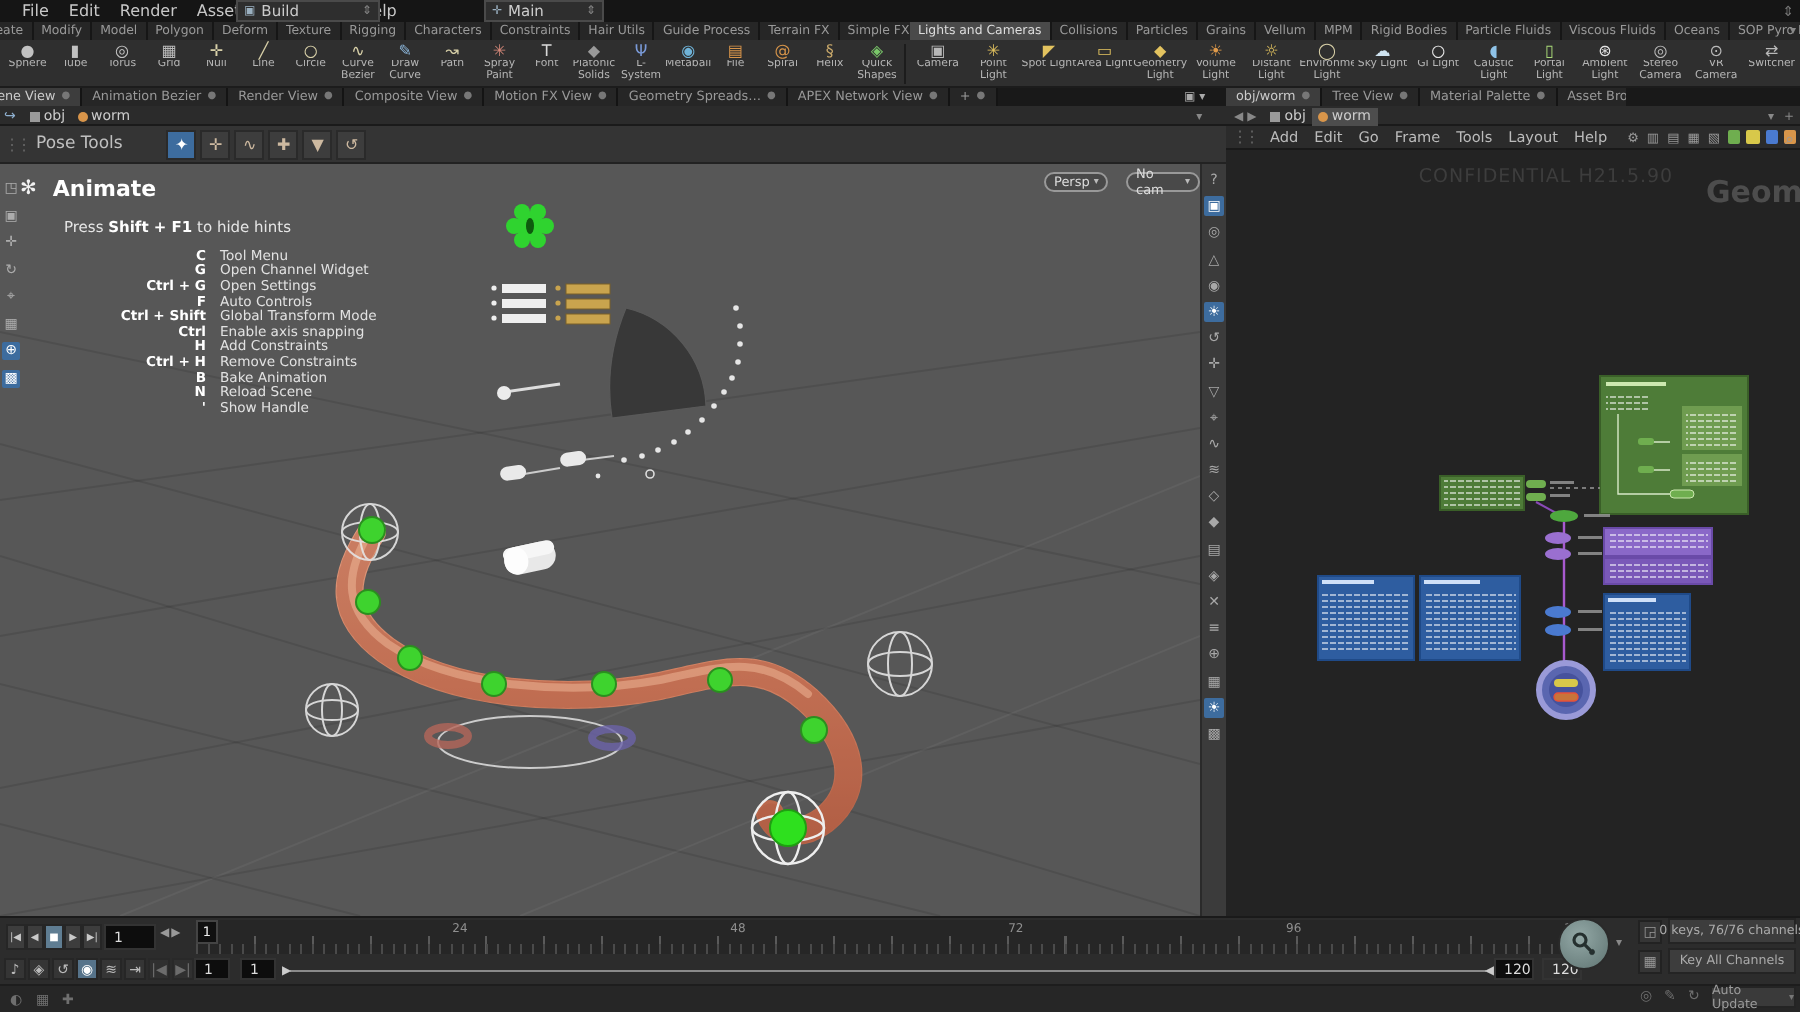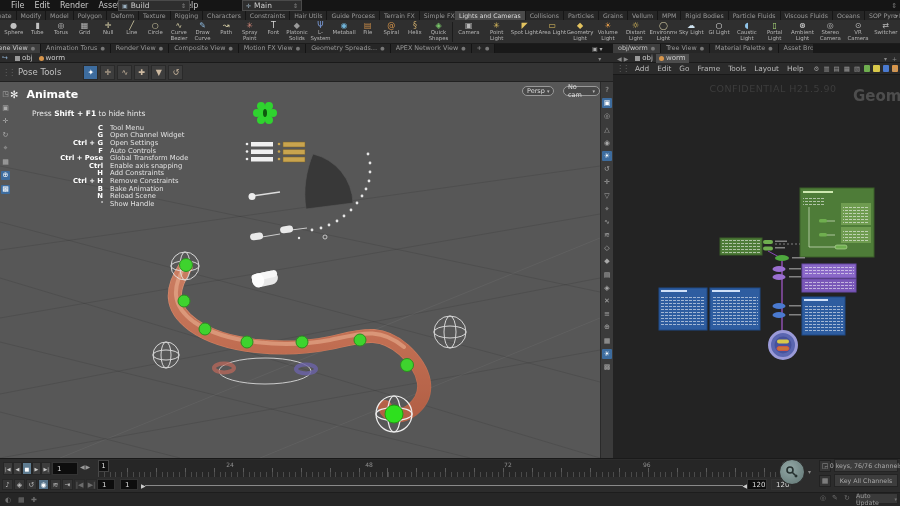--- a/index.html
+++ b/index.html
@@ -376,21 +376,21 @@
   </div>
 
   <div id="panetabs">
     <div class="ptabs" id="ptabs-left">
 
     <span class="ptab active clip">
           <span>Scene View</span>
           <span class="dot">●</span>
         </span>
         <span class="ptab">
-          <span>Animation Torus</span>
+          <span>Animation Bezier</span>
           <span class="dot">●</span>
         </span>
         <span class="ptab">
           <span>Render View</span>
           <span class="dot">●</span>
         </span>
         <span class="ptab">
           <span>Composite View</span>
           <span class="dot">●</span>
         </span>
@@ -659,21 +659,21 @@
             <span class="hkkey">Ctrl + G</span>
             <span class="hkdesc">Open Settings</span>
           </div>
 
           <div class="hkrow">
             <span class="hkkey">F</span>
             <span class="hkdesc">Auto Controls</span>
           </div>
 
           <div class="hkrow">
-            <span class="hkkey">Ctrl + Pose</span>
+            <span class="hkkey">Ctrl + Shift</span>
             <span class="hkdesc">Global Transform Mode</span>
           </div>
 
           <div class="hkrow">
             <span class="hkkey">Ctrl</span>
             <span class="hkdesc">Enable axis snapping</span>
           </div>
 
           <div class="hkrow">
             <span class="hkkey">H</span>

